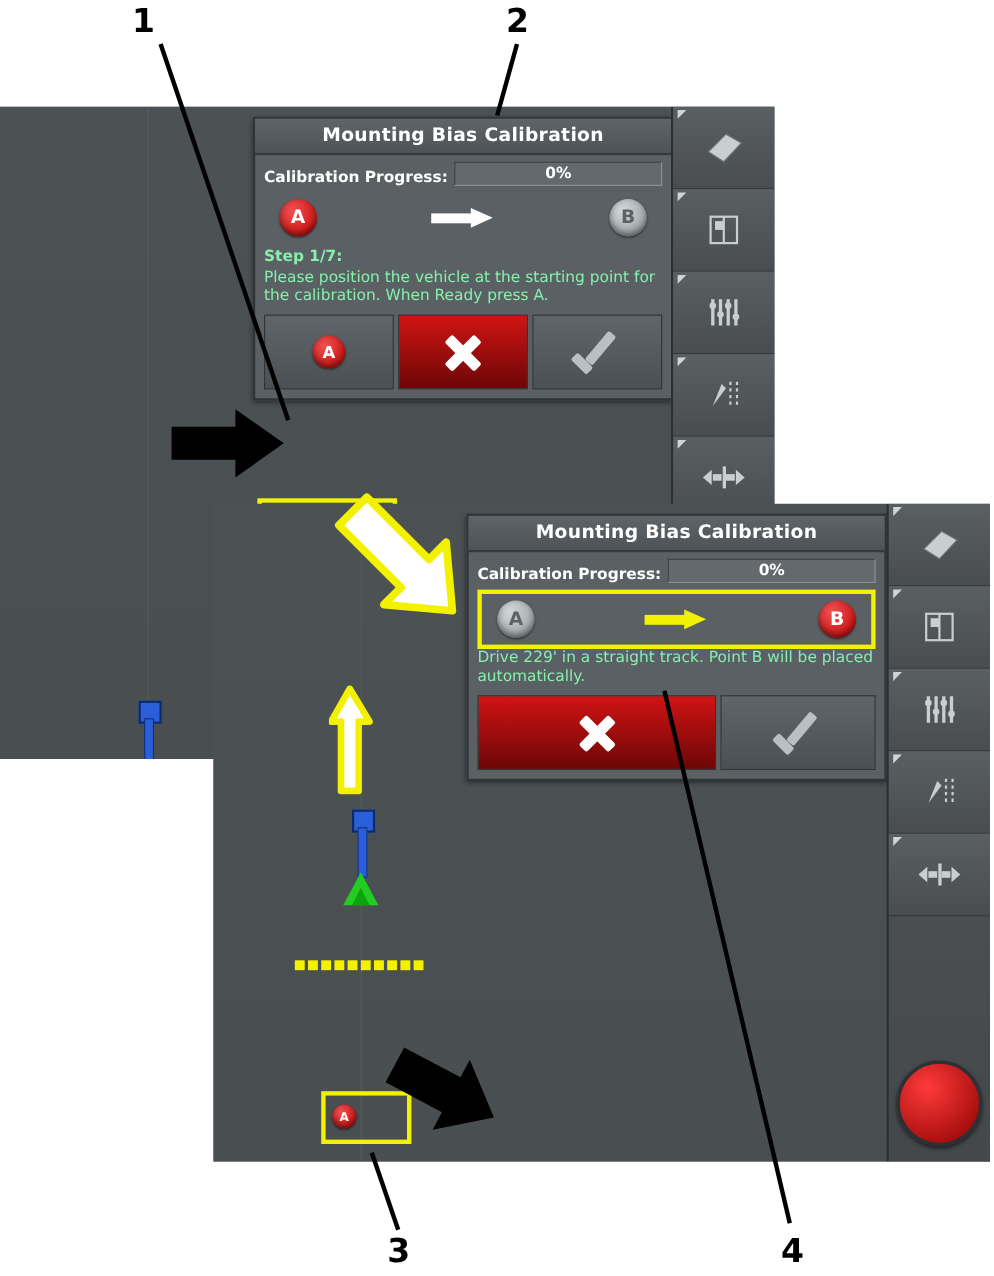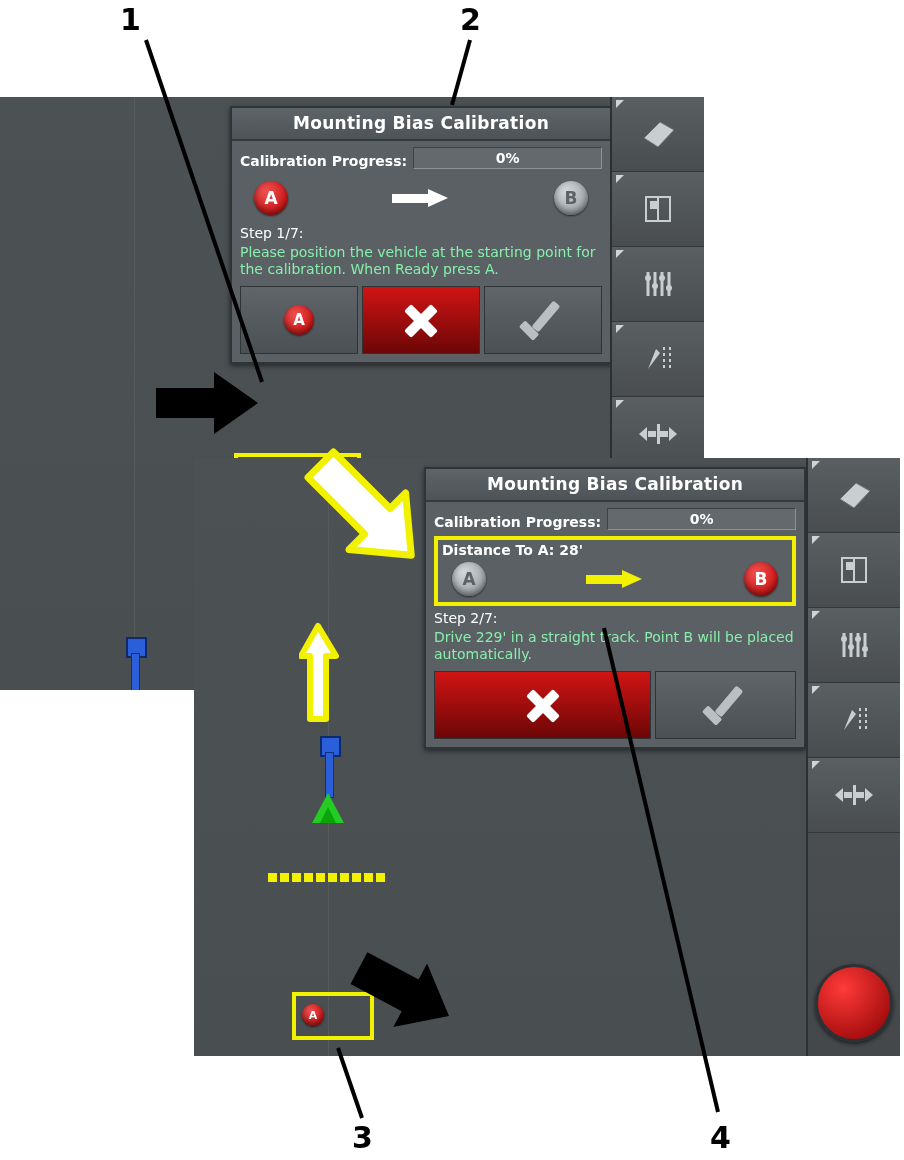--- a/index.html
+++ b/index.html
@@ -46,21 +46,21 @@
     box-shadow:inset 0 -3px 6px rgba(0,0,0,.45), 0 1px 2px rgba(0,0,0,.6);}
   .circ.red{background:radial-gradient(circle at 35% 30%,#f05050,#c00000);}
   .circ.grey{background:radial-gradient(circle at 35% 30%,#d2d7da,#8c9295);color:#5d6265;}
 
   .arrow-w{width:58px;height:18px;position:relative;}
   .arrow-w .sh{position:absolute;left:0;top:5px;width:38px;height:9px;background:#ffffff;}
   .arrow-w .hd{position:absolute;left:36px;top:0;width:0;height:0;border-top:9px solid transparent;border-bottom:9px solid transparent;border-left:20px solid #ffffff;}
   .arrow-y .sh{background:#f2f200;}
   .arrow-y .hd{border-left-color:#f2f200;}
 
-  .step{color:#ffffff;font-weight:normal;margin:4px 0 3px;}
+  .step{color:#86efac;font-weight:bold;margin:4px 0 3px;}
   .instr{color:#86efac;font-weight:normal;line-height:1.22;}
 
   .btnrow{display:flex;gap:4px;margin-top:8px;}
   .btn{flex:1;height:66px;display:flex;align-items:center;justify-content:center;
     border:1px solid #2f3437;}
   .btn.grey{background:linear-gradient(180deg,#5f6569 0%,#4a5053 100%);}
   .btn.red{background:linear-gradient(180deg,#d01414 0%,#6d0606 100%);}
   .btn.green{background:linear-gradient(180deg,#5f6569 0%,#4a5053 100%);}
   .x-mark{position:relative;width:38px;height:38px;}
   .x-mark i{position:absolute;left:0;top:15px;width:38px;height:10px;background:#fff;border-radius:2px;}
@@ -236,31 +236,29 @@
   <div class="hl" style="left:98px;top:534px;width:82px;height:48px;"></div>
 
   <div class="dialog" style="left:230px;top:9px;width:378px;font-size:14px;">
     <div class="dlg-title" style="font-size:17px;">Mounting Bias Calibration</div>
     <div class="dlg-body">
       <div class="row-prog">
         <span class="lbl">Calibration Progress:</span>
         <span class="progbar">0%</span>
       </div>
       <div style="position:relative;border:4px solid #f2f200;padding:2px 4px 4px;">
-        <div class="lbl">Distance To A: 28'</div>
         <div class="abrow" style="padding:4px 10px 2px;">
           <span class="circ grey">A</span>
           <span class="arrow-w arrow-y">
               <span class="sh"></span>
               <span class="hd"></span>
             </span>
           <span class="circ red">B</span>
         </div>
       </div>
-      <div class="step">Step 2/7:</div>
       <div class="instr">Drive 229' in a straight track. Point B will be placed automatically.</div>
       <div class="btnrow">
         <div class="btn red" style="flex:1.55">
           <span class="x-mark">
               <i></i>
               <i></i>
             </span>
         </div>
         <div class="btn green">
           <span class="check">

